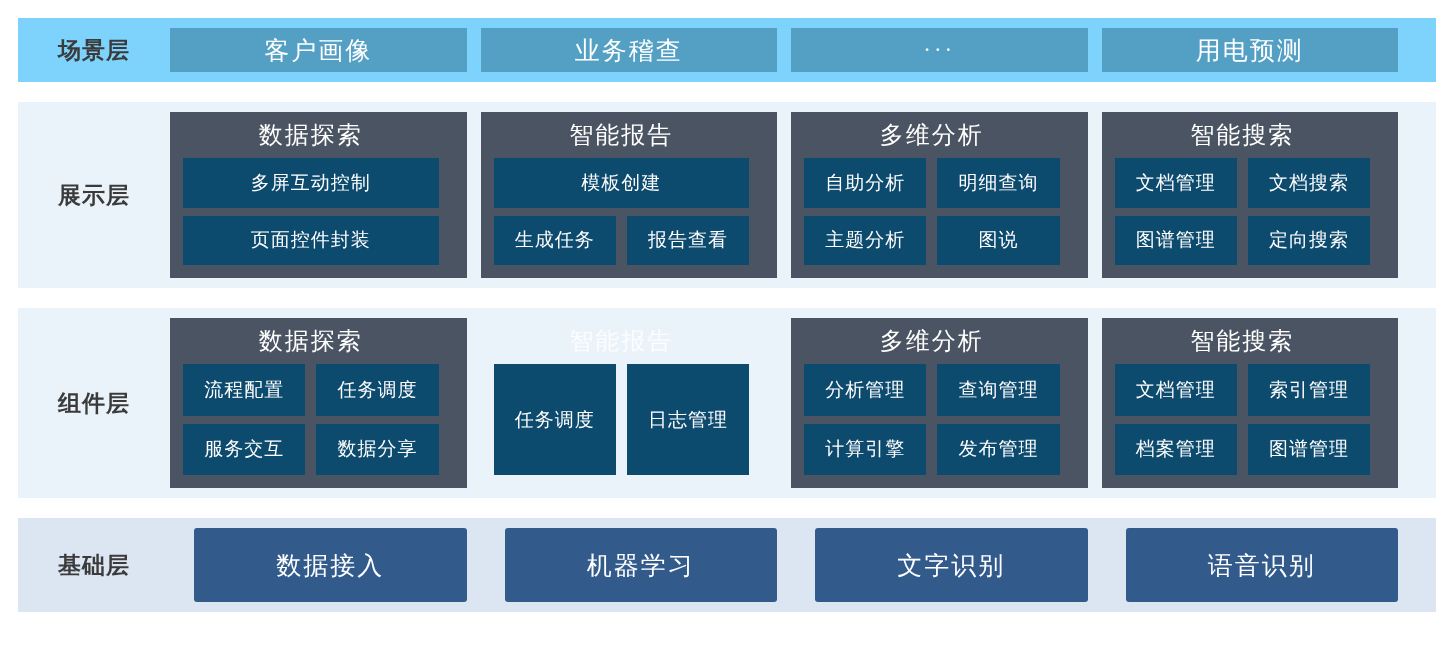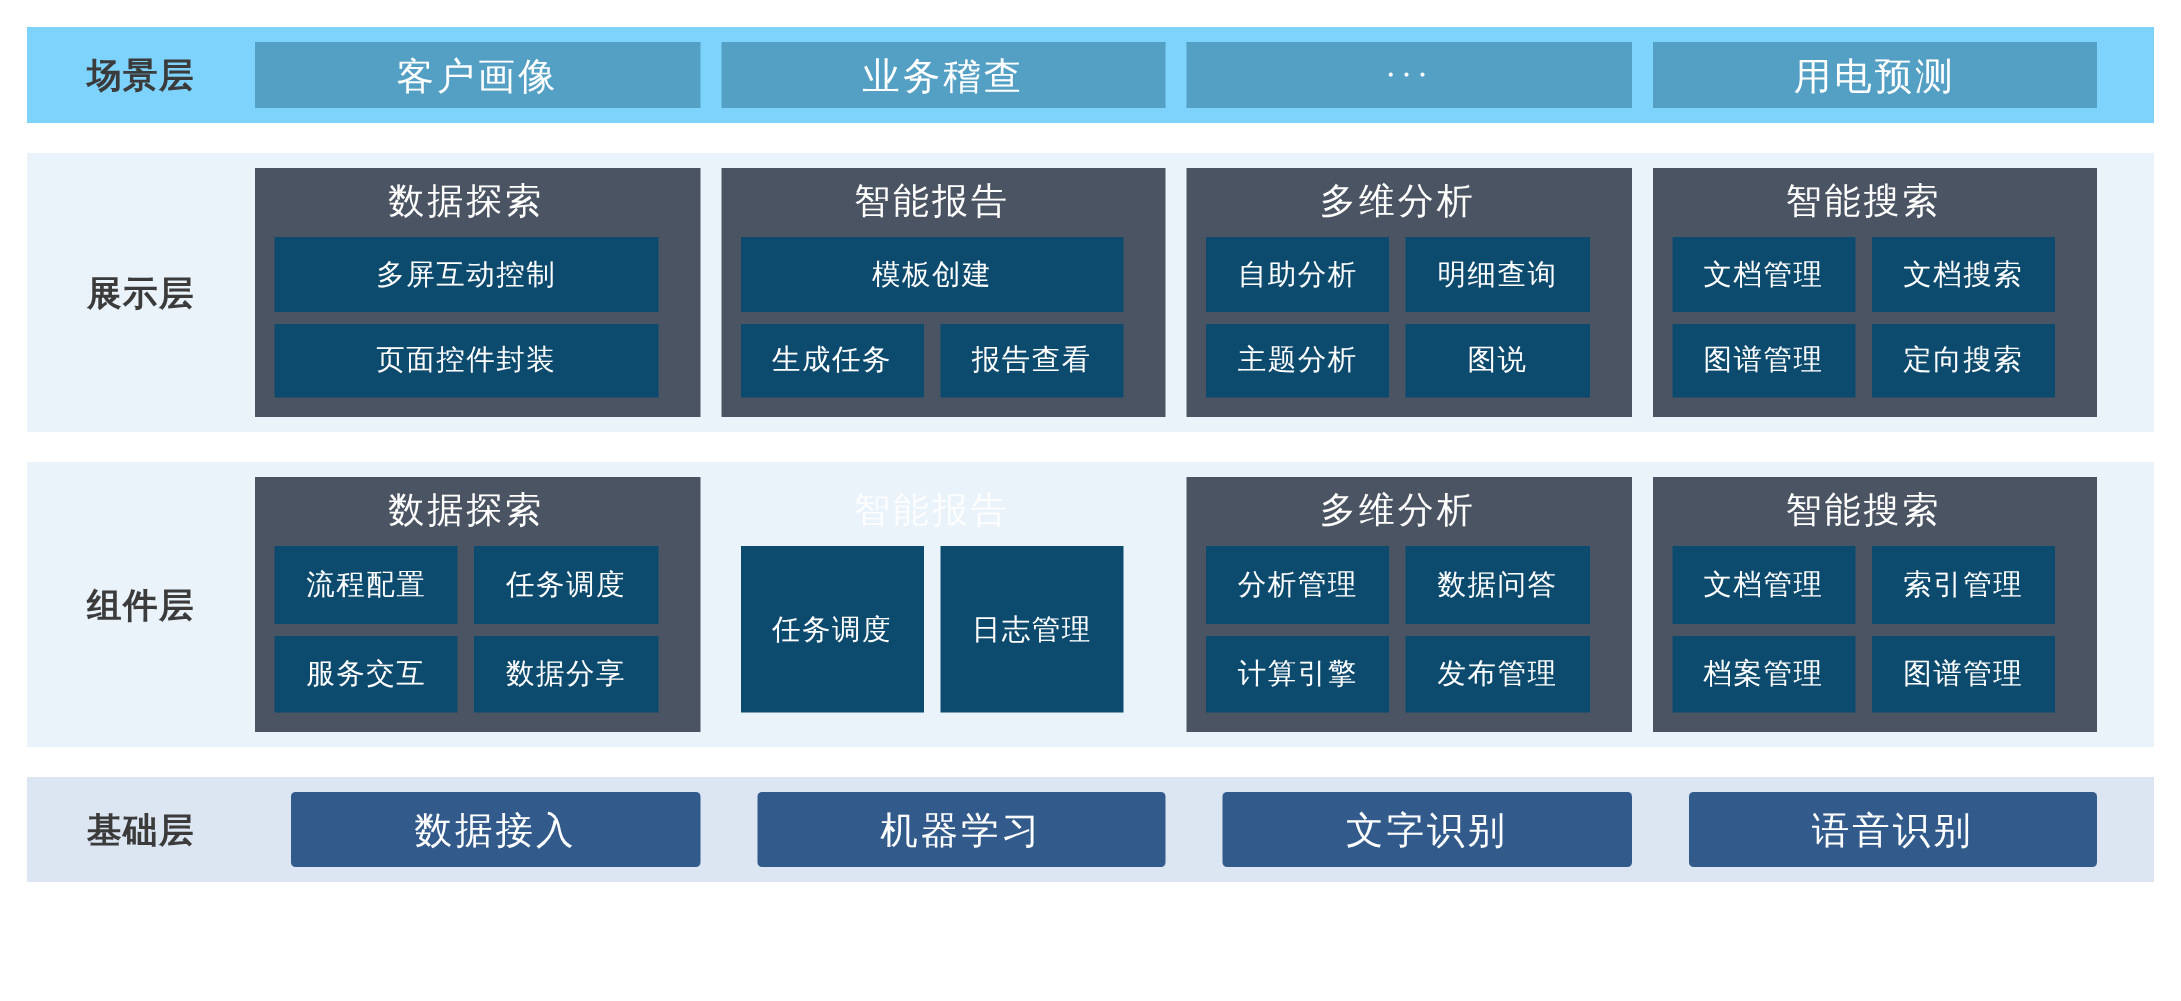--- a/index.html
+++ b/index.html
@@ -19,21 +19,21 @@
   .layer-row{
     display:flex;
     align-items:stretch;
     box-sizing:border-box;
   }
   .layer-row + .layer-row{margin-top:20px;}
 
   .row-scene   {background:#7dd3fc; height:64px;}
   .row-present {background:#eaf2fa; height:186px;}
   .row-comp    {background:#eaf2fa; height:190px;}
-  .row-base    {background:#dce6f2; height:70px;}
+  .row-base    {background:#dce6f2; height:94px;}
 
   .layer-label{
     flex:0 0 152px;
     display:flex;align-items:center;justify-content:center;
     font-family:"Liberation Sans","DejaVu Sans",sans-serif;
     font-weight:bold;
     font-size:23px;
     color:#3b3b3b;
     letter-spacing:1px;
     user-select:none;
@@ -211,21 +211,21 @@
             <div class="chip">日志管理</div>
           </div>
         </div>
       </div>
 
       <div class="module-card">
         <div class="module-title">多维分析</div>
         <div class="chip-grid">
           <div class="chip-line">
             <div class="chip">分析管理</div>
-            <div class="chip">数据问答</div>
+            <div class="chip">查询管理</div>
           </div>
           <div class="chip-line">
             <div class="chip">计算引擎</div>
             <div class="chip">发布管理</div>
           </div>
         </div>
       </div>
 
       <div class="module-card">
         <div class="module-title">智能搜索</div>

